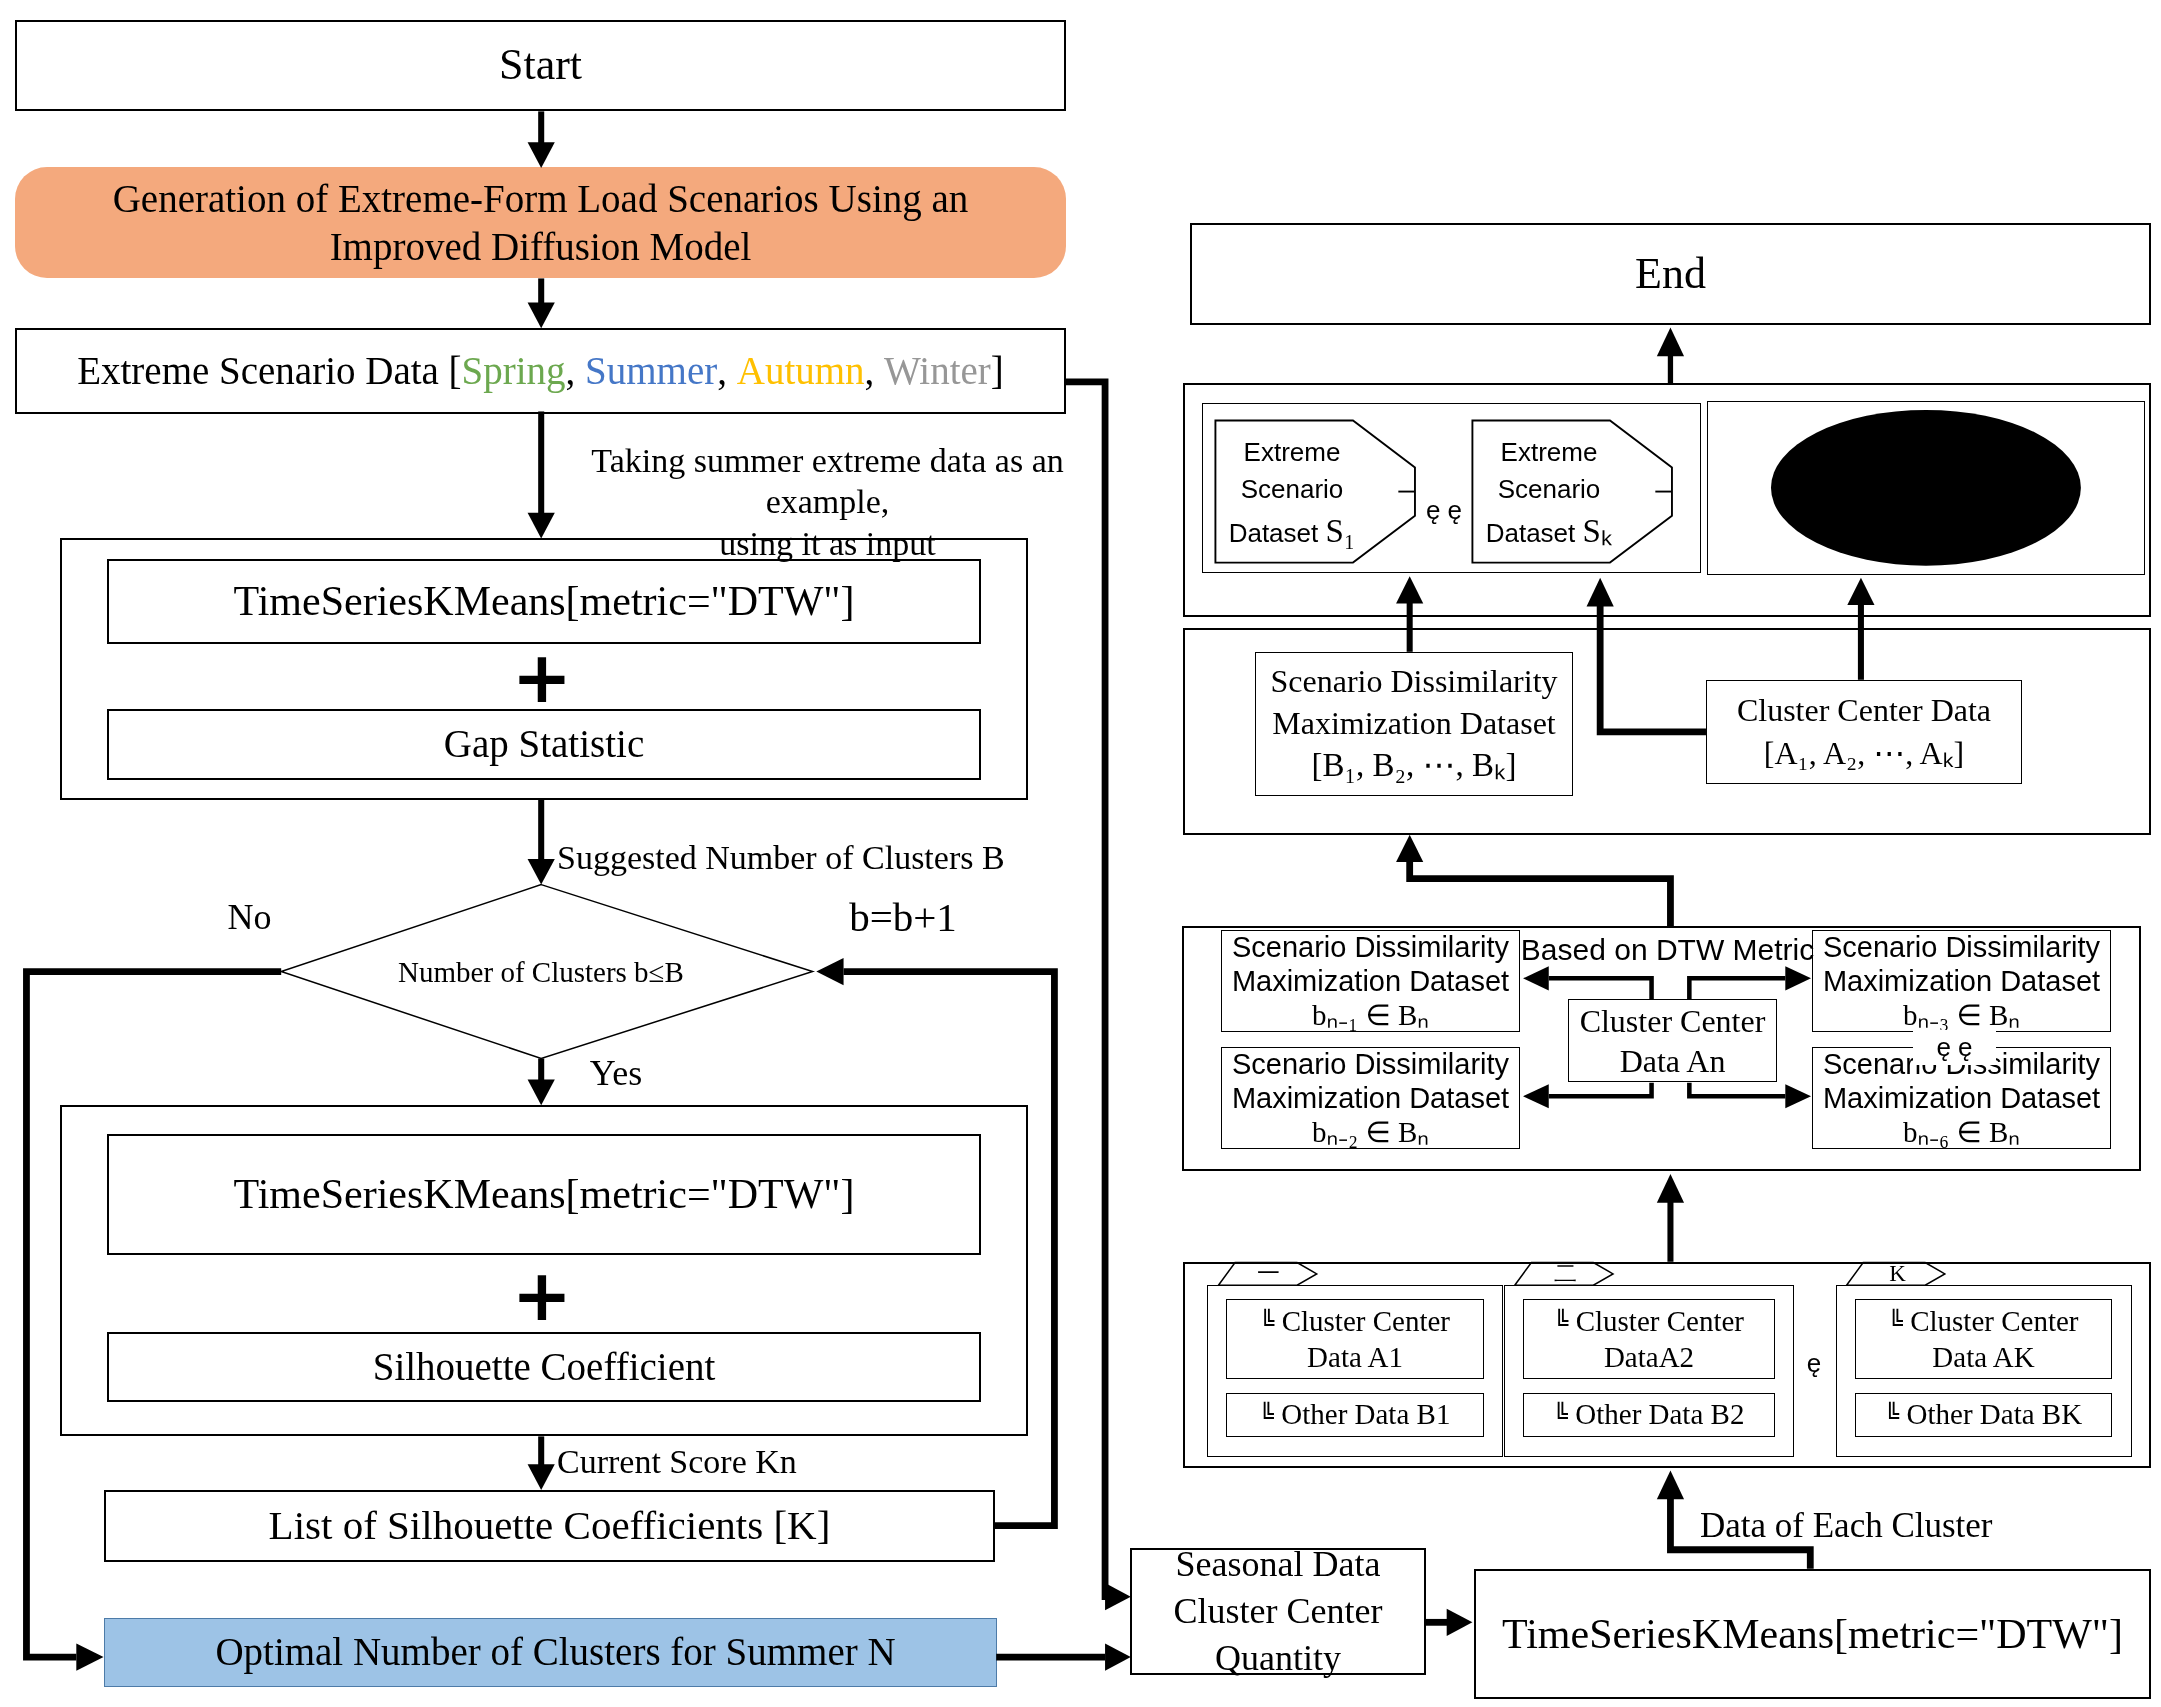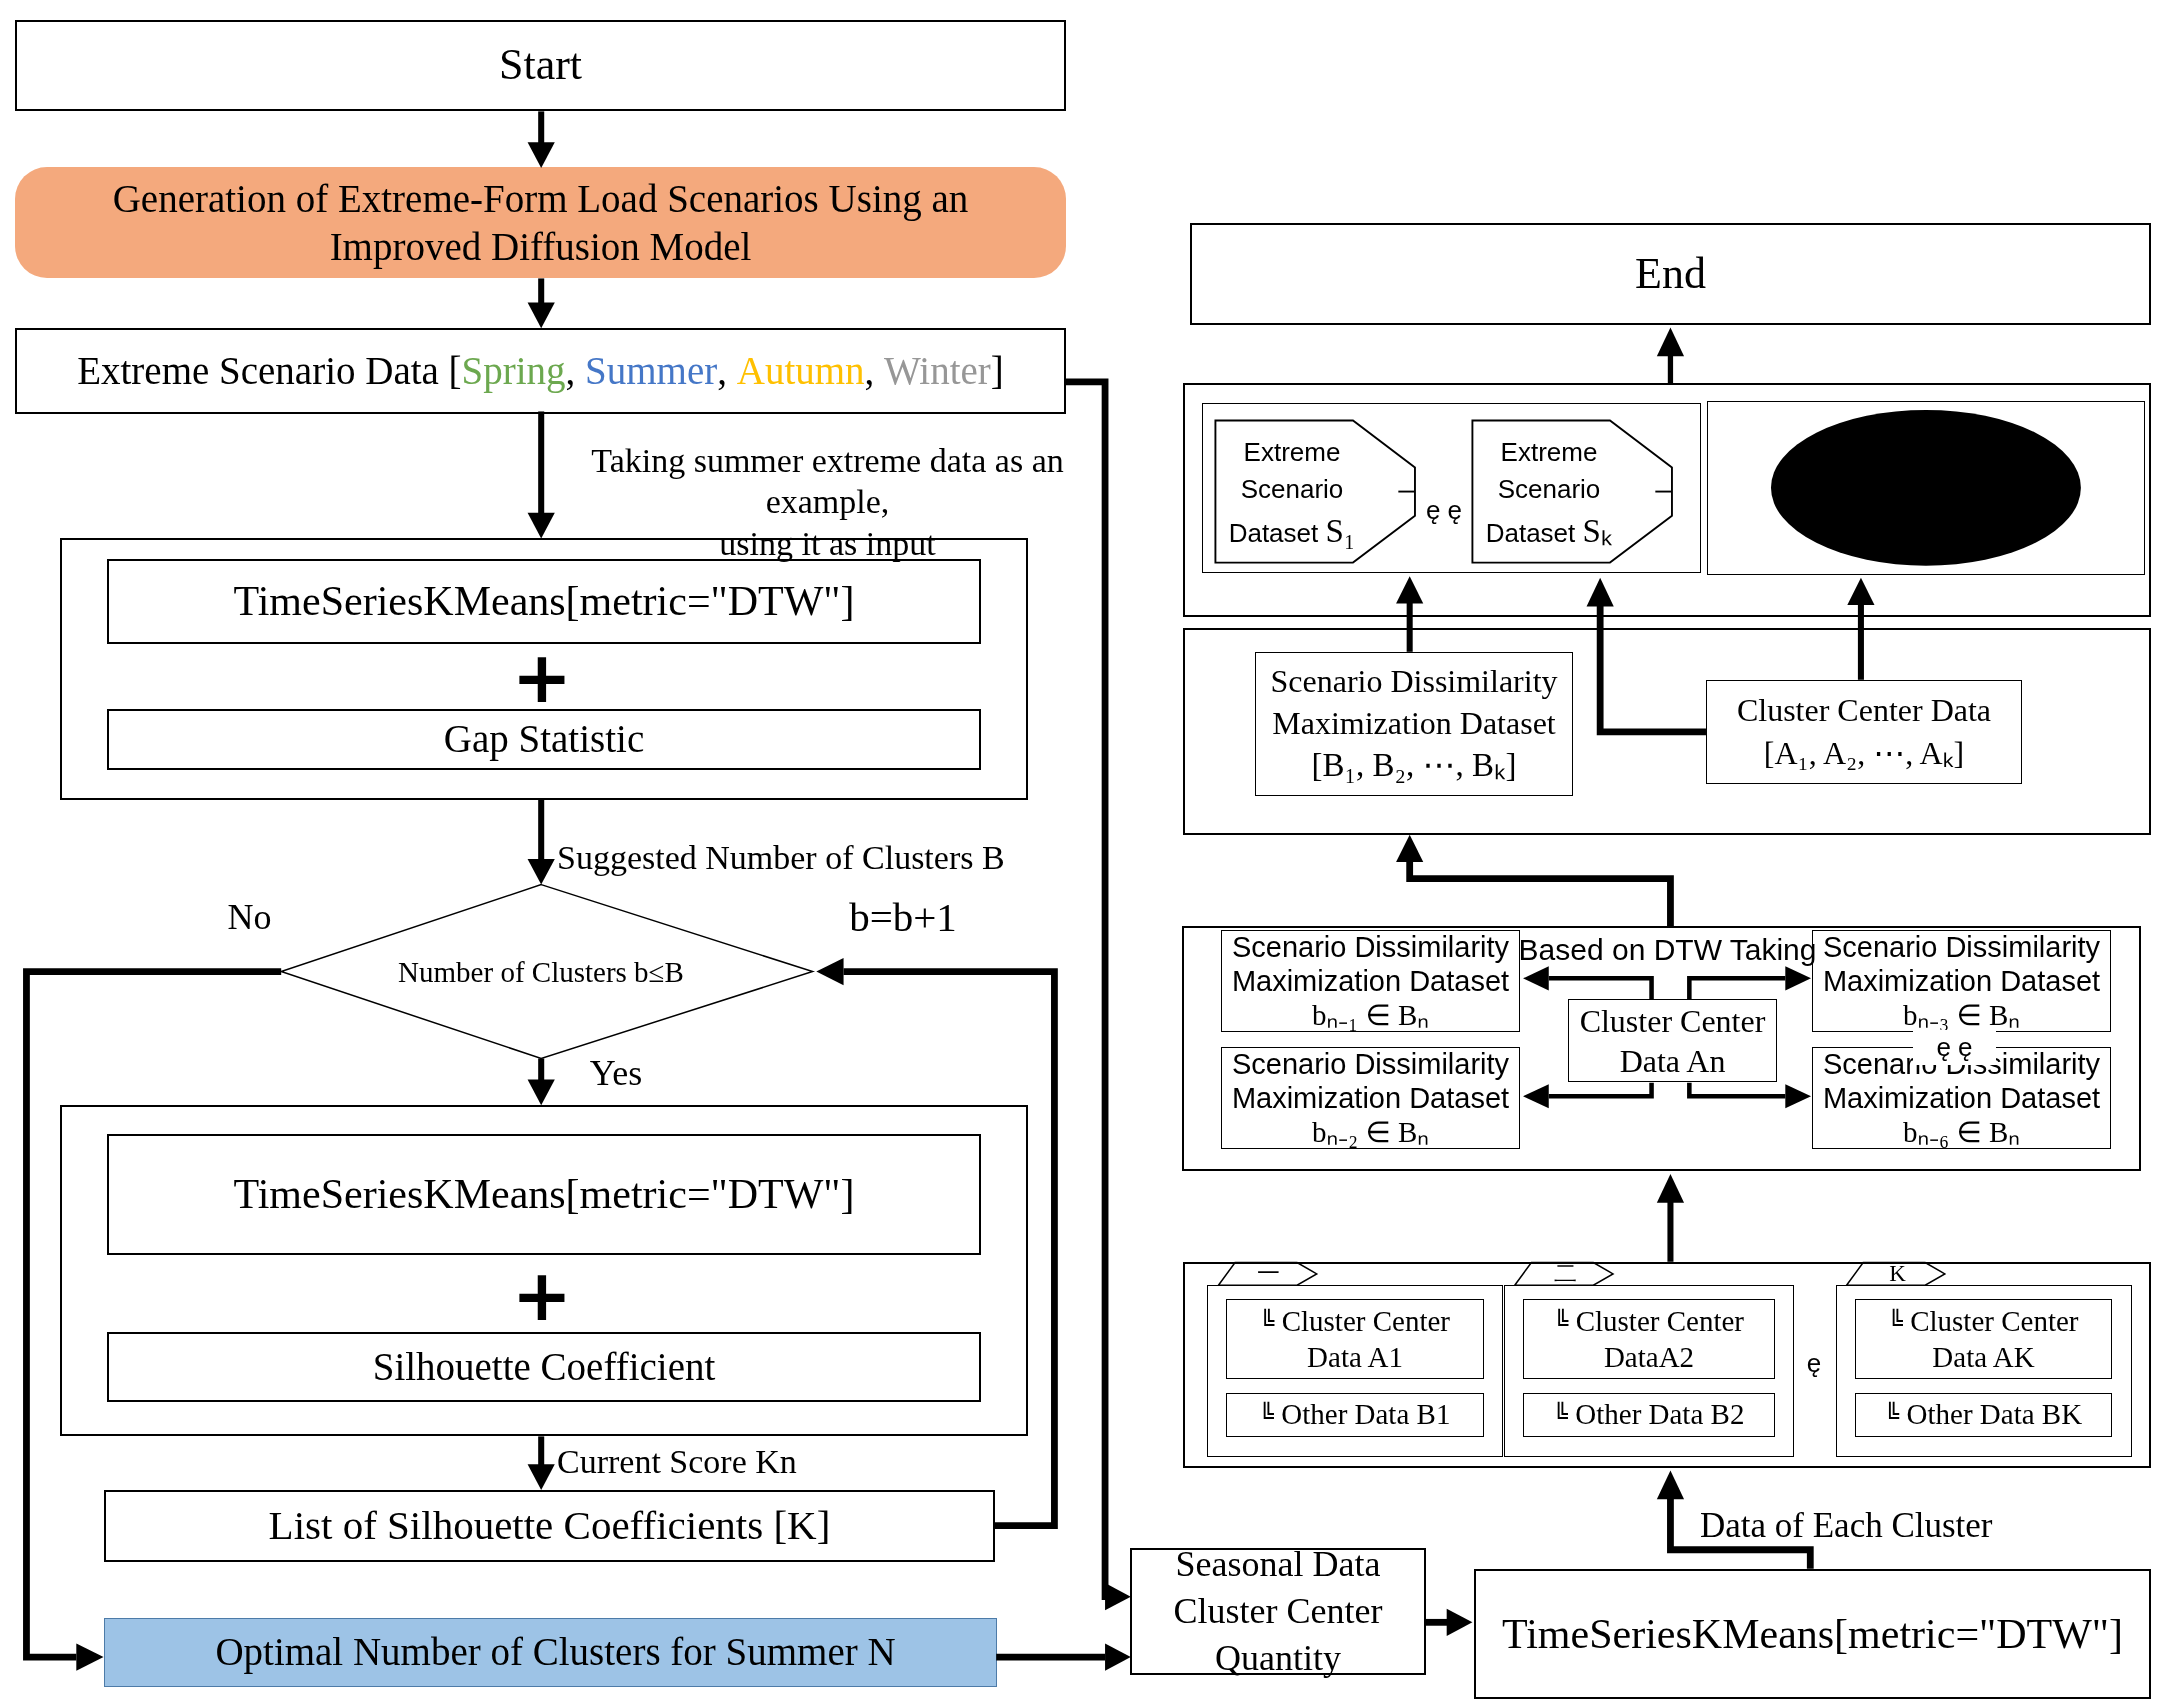--- a/index.html
+++ b/index.html
@@ -42,21 +42,21 @@
     <span>using it as input</span>
   </div>
 
   <div class="box" style="left:60px;top:538px;width:968px;height:262px;"></div>
   <div class="box" style="left:107px;top:559px;width:874px;height:85px;font-size:42px;">
     <span>TimeSeriesKMeans[metric="DTW"]</span>
   </div>
   <div class="lbl plus ctr" style="left:504px;top:641px;width:76px;height:72px;">
     <span>+</span>
   </div>
-  <div class="box" style="left:107px;top:709px;width:874px;height:61px;font-size:39px;">
+  <div class="box" style="left:107px;top:709px;width:874px;height:71px;font-size:39px;">
     <span>Gap Statistic</span>
   </div>
 
   <div class="lbl" style="left:557px;top:839px;font-size:34px;">
     <span>Suggested Number of Clusters </span><span class="math">B</span>
   </div>
 
   <div class="lbl ctr" style="left:287px;top:947px;width:508px;height:50px;font-size:29px;">
     <span style="white-space:pre;">Number of Clusters </span>
       <span class="math">b≤B</span>
@@ -128,21 +128,21 @@
     <span>Maximization Dataset</span>
     <span class="math" style="font-size:33px;">[B₁, B₂, ⋯, Bₖ]</span>
   </div>
   <div class="box thin" style="left:1706px;top:680px;width:316px;height:104px;font-size:32px;line-height:1.35;">
     <span>Cluster Center Data</span>
     <span class="math">[A₁, A₂, ⋯, Aₖ]</span>
   </div>
 
   <div class="box" style="left:1182px;top:926px;width:959px;height:245px;"></div>
   <div class="lbl sans ctr" style="left:1535px;top:931px;width:265px;height:38px;font-size:30px;">
-    <span>Based on DTW Taking</span>
+    <span>Based on DTW Metric</span>
   </div>
 
   <div class="box thin sans" style="left:1221px;top:930px;width:299px;height:102px;font-size:29px;line-height:1.18;">
     <span>Scenario Dissimilarity</span>
     <span>Maximization Dataset</span>
     <span class="math" style="font-family:'Liberation Serif',serif;">bₙ₋₁ ∈ Bₙ</span>
   </div>
   <div class="box thin sans" style="left:1221px;top:1047px;width:299px;height:102px;font-size:29px;line-height:1.18;">
     <span>Scenario Dissimilarity</span>
     <span>Maximization Dataset</span>

